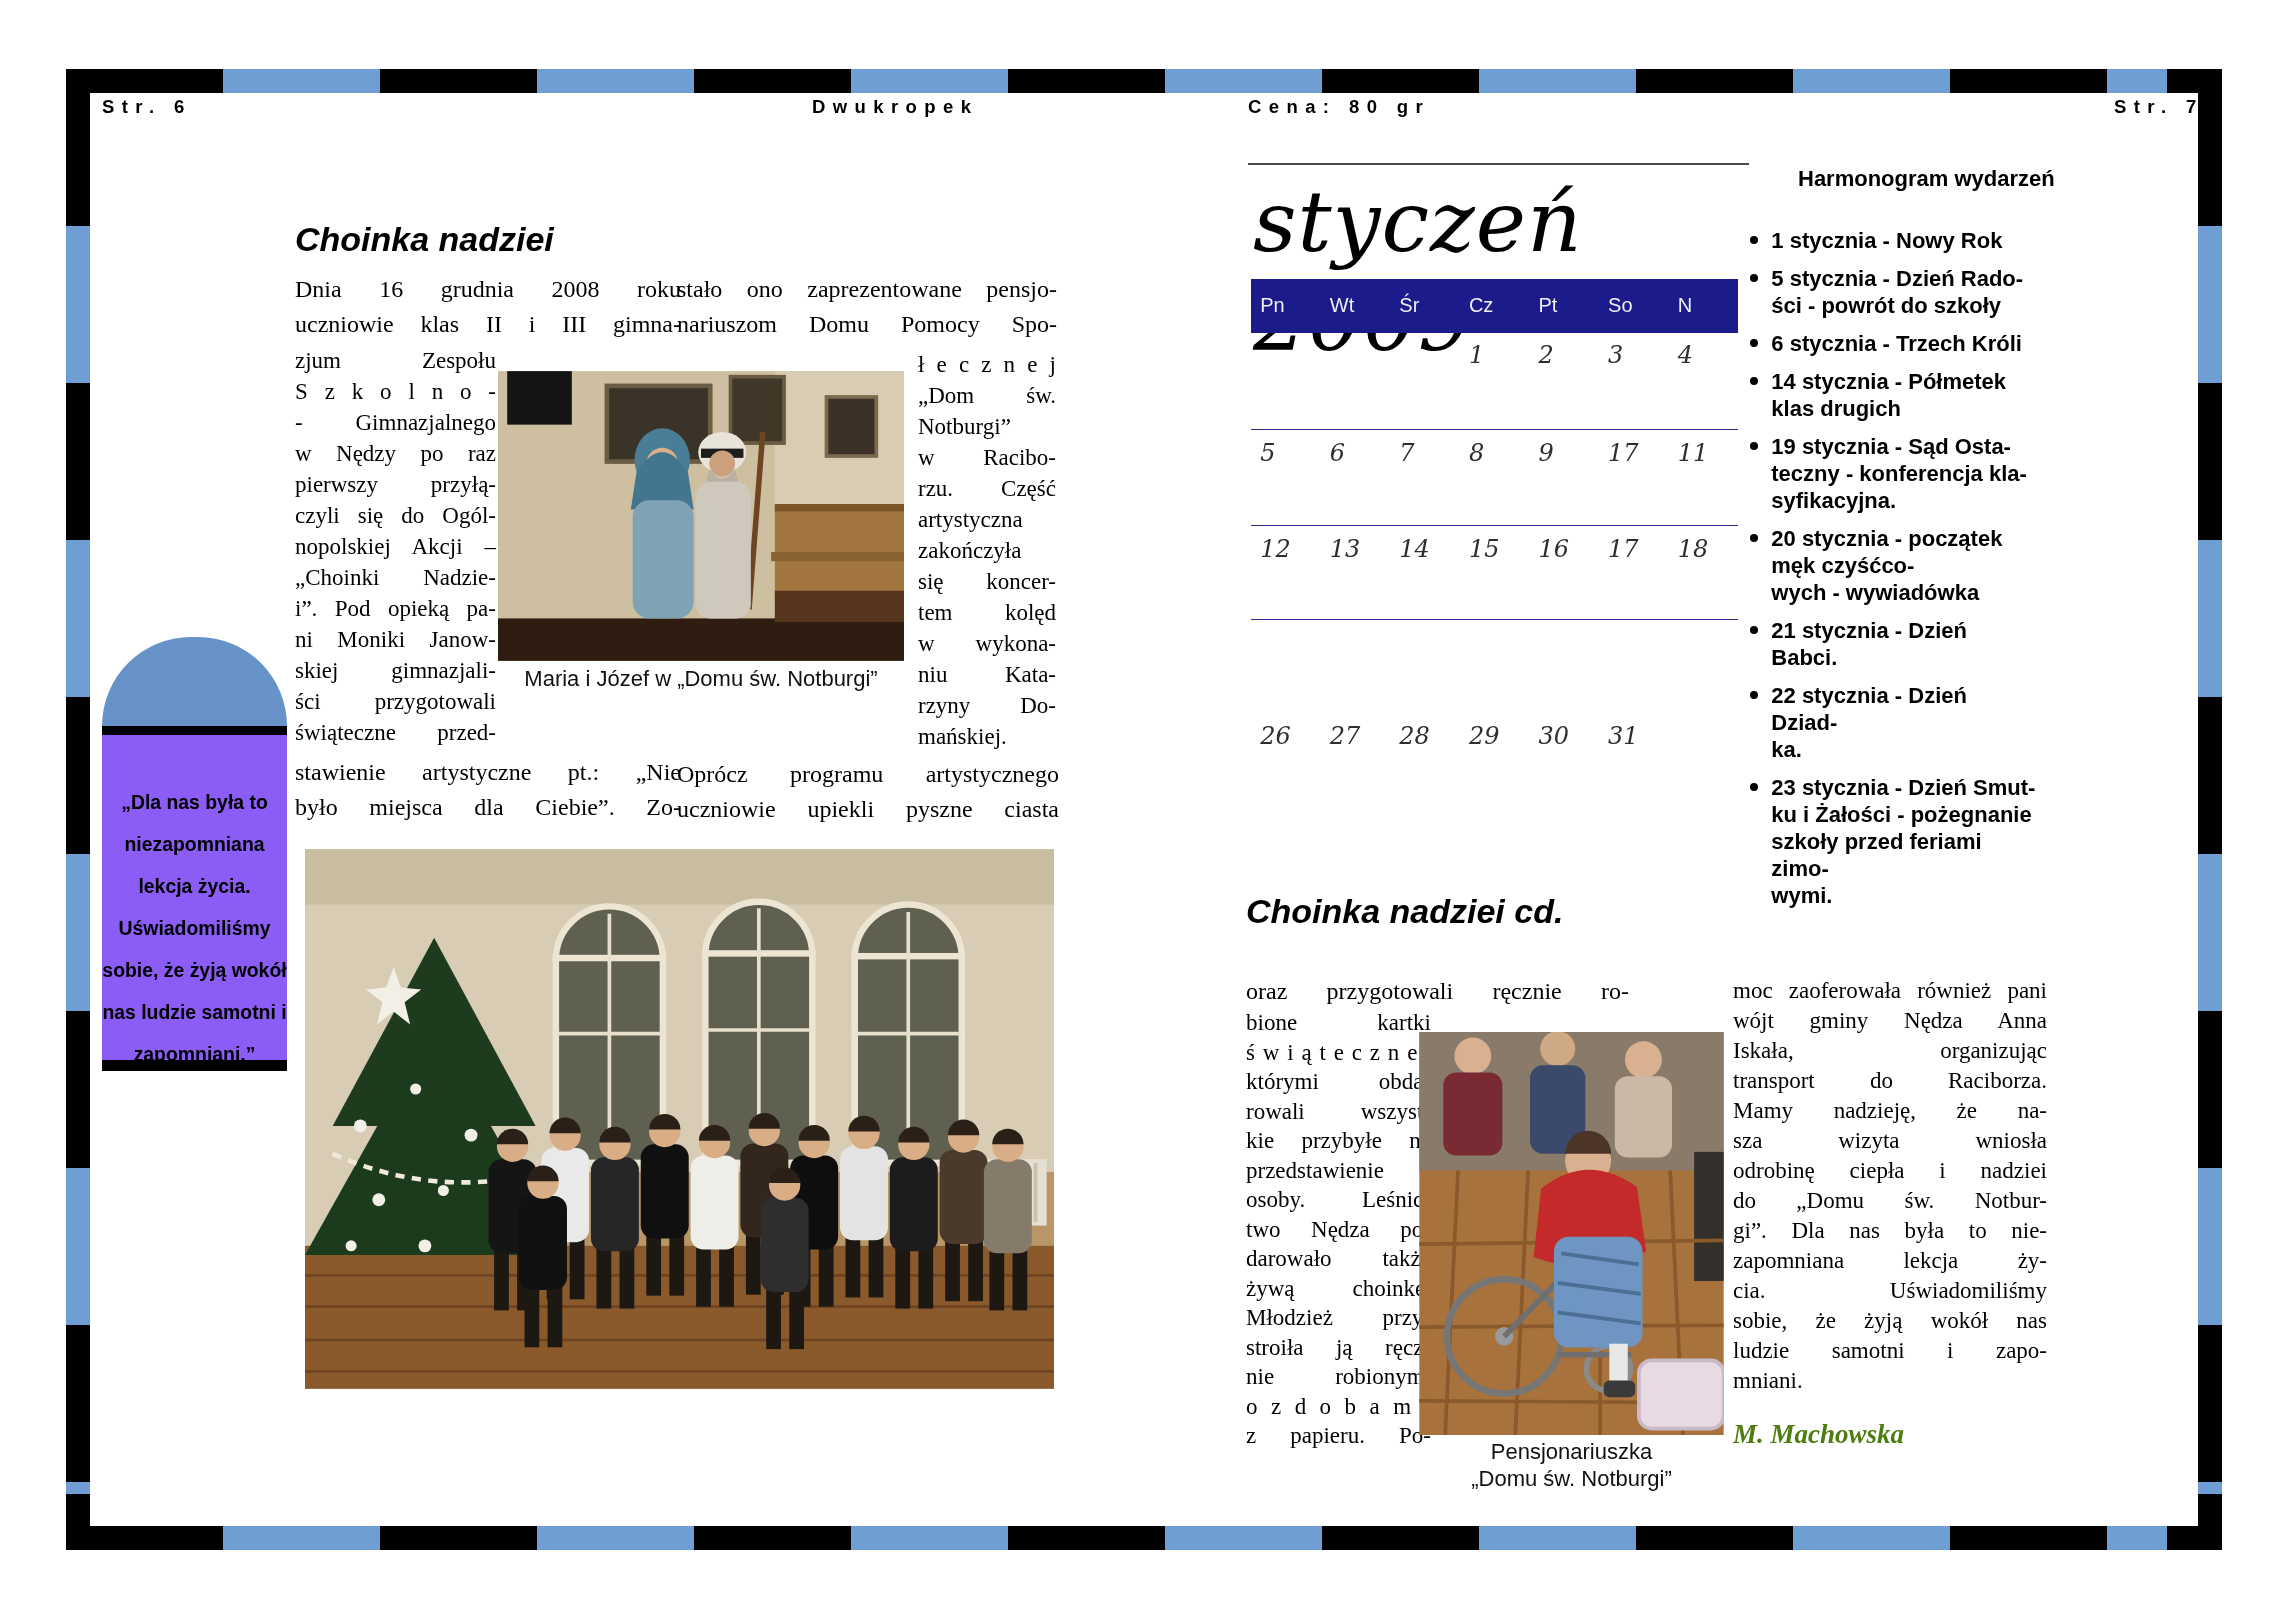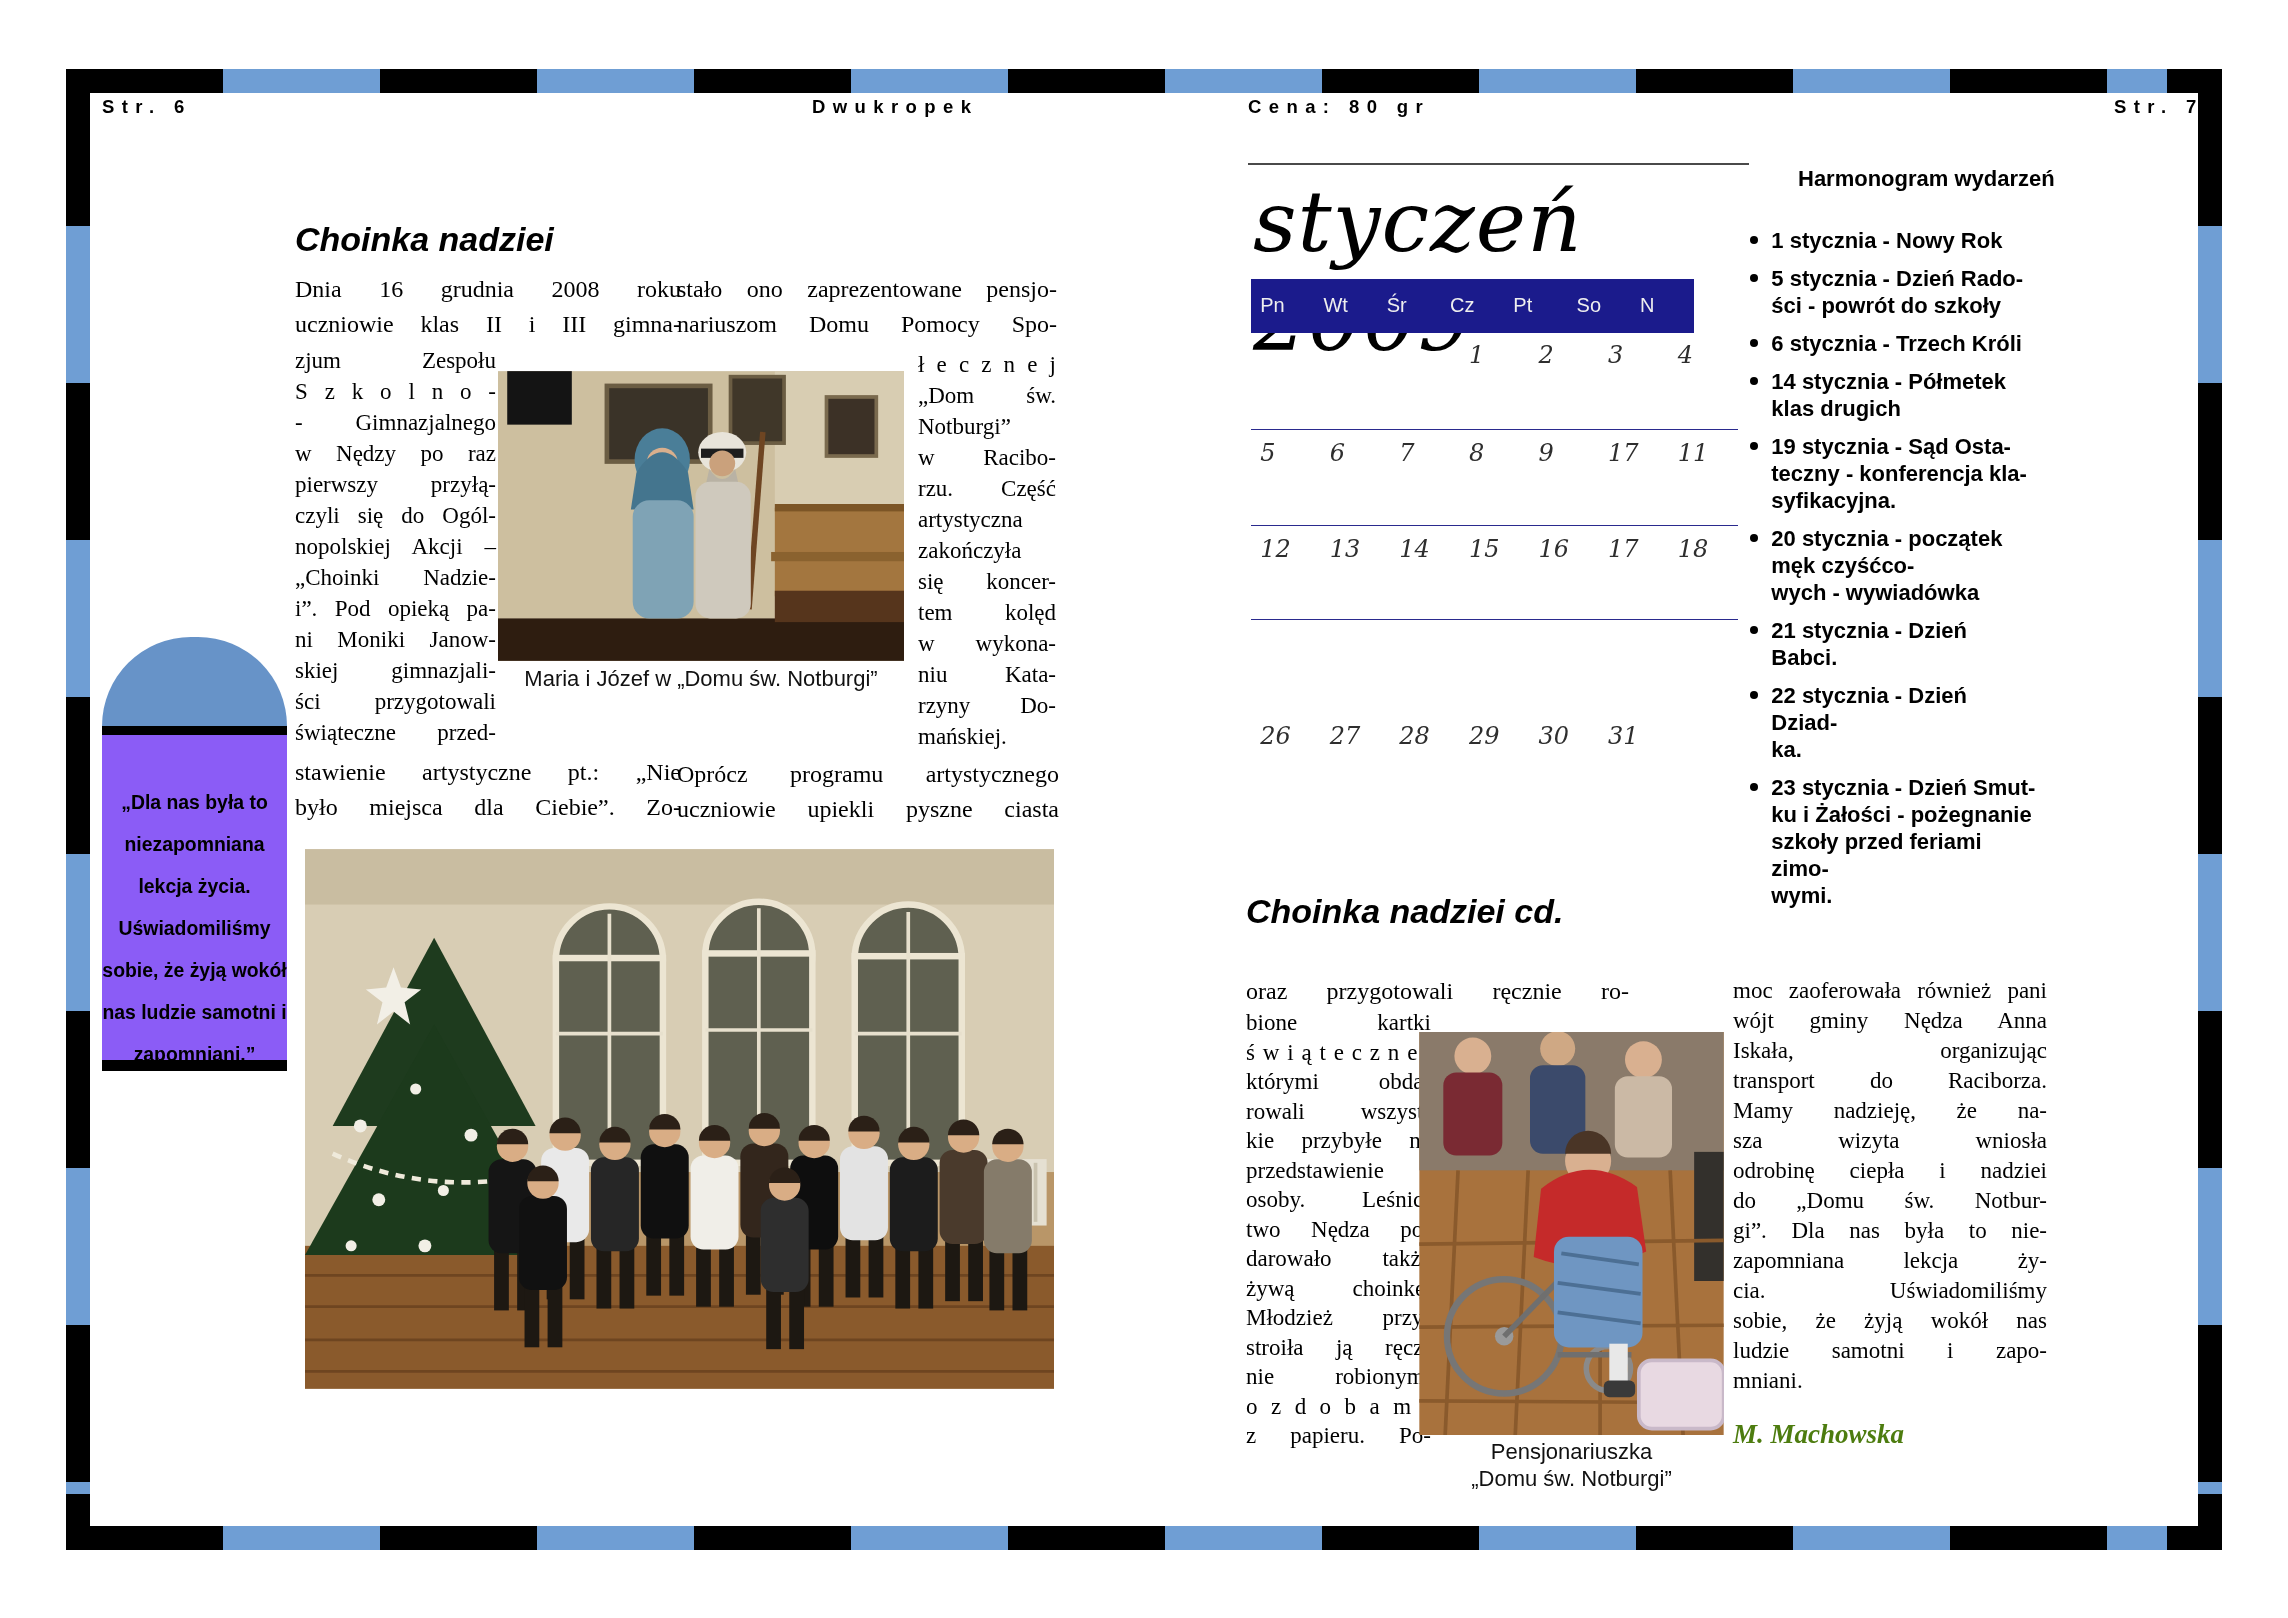--- a/index.html
+++ b/index.html
@@ -27,21 +27,21 @@
   #sidebar{position:absolute;left:102px;top:637px;width:185px;}
   #sidebar .dome{height:89px;background:#6793c8;border-radius:92px 92px 0 0;}
   #sidebar .bar1{height:9.2px;background:#000;}
   #sidebar .panel{height:325px;background:#8b5cf6;box-sizing:border-box;padding-top:46px;
       font-weight:bold;font-size:19.4px;line-height:42px;text-align:center;white-space:pre-line;color:#000;}
   #sidebar .bar2{height:11px;background:#000;}
   
   .rule{position:absolute;left:1248px;top:163px;width:501px;height:1.8px;background:#4a4a4a;}
   #cal-title{position:absolute;left:1253px;top:172px;width:489px;
       font:italic 85px "DejaVu Serif",serif;color:#000;letter-spacing:0.9px;}
-  .cal-head{position:absolute;left:1251px;top:279px;width:443px;height:54px;background:#1b1b8c;display:flex;}
+  .cal-head{position:absolute;left:1251px;top:279px;width:487px;height:54px;background:#1b1b8c;display:flex;}
   .cal-head span{flex:1;color:#efefef;font-size:20px;padding:14.8px 0 0 9.2px;box-sizing:border-box;}
   .cal-row{position:absolute;left:1251px;width:487px;display:flex;box-sizing:border-box;}
   .cal-line{border-bottom:1.8px solid #2a2a8e;}
   .cal-row span{flex:1;font:italic 24px "DejaVu Serif",serif;color:#2e2e2e;
                 padding:9.2px 0 0 9.2px;box-sizing:border-box;}
   
   #events-title{position:absolute;left:1750px;top:166px;font-weight:bold;font-size:22px;color:#000;margin-left:48px;}
   #events{position:absolute;left:1750px;top:227px;width:288px;}
   .ev{display:flex;margin-bottom:11px;}
   .ev .dot{flex:0 0 8.3px;width:8.3px;height:8.3px;border-radius:50%;background:#000;margin:9.2px 13px 0 0;}

